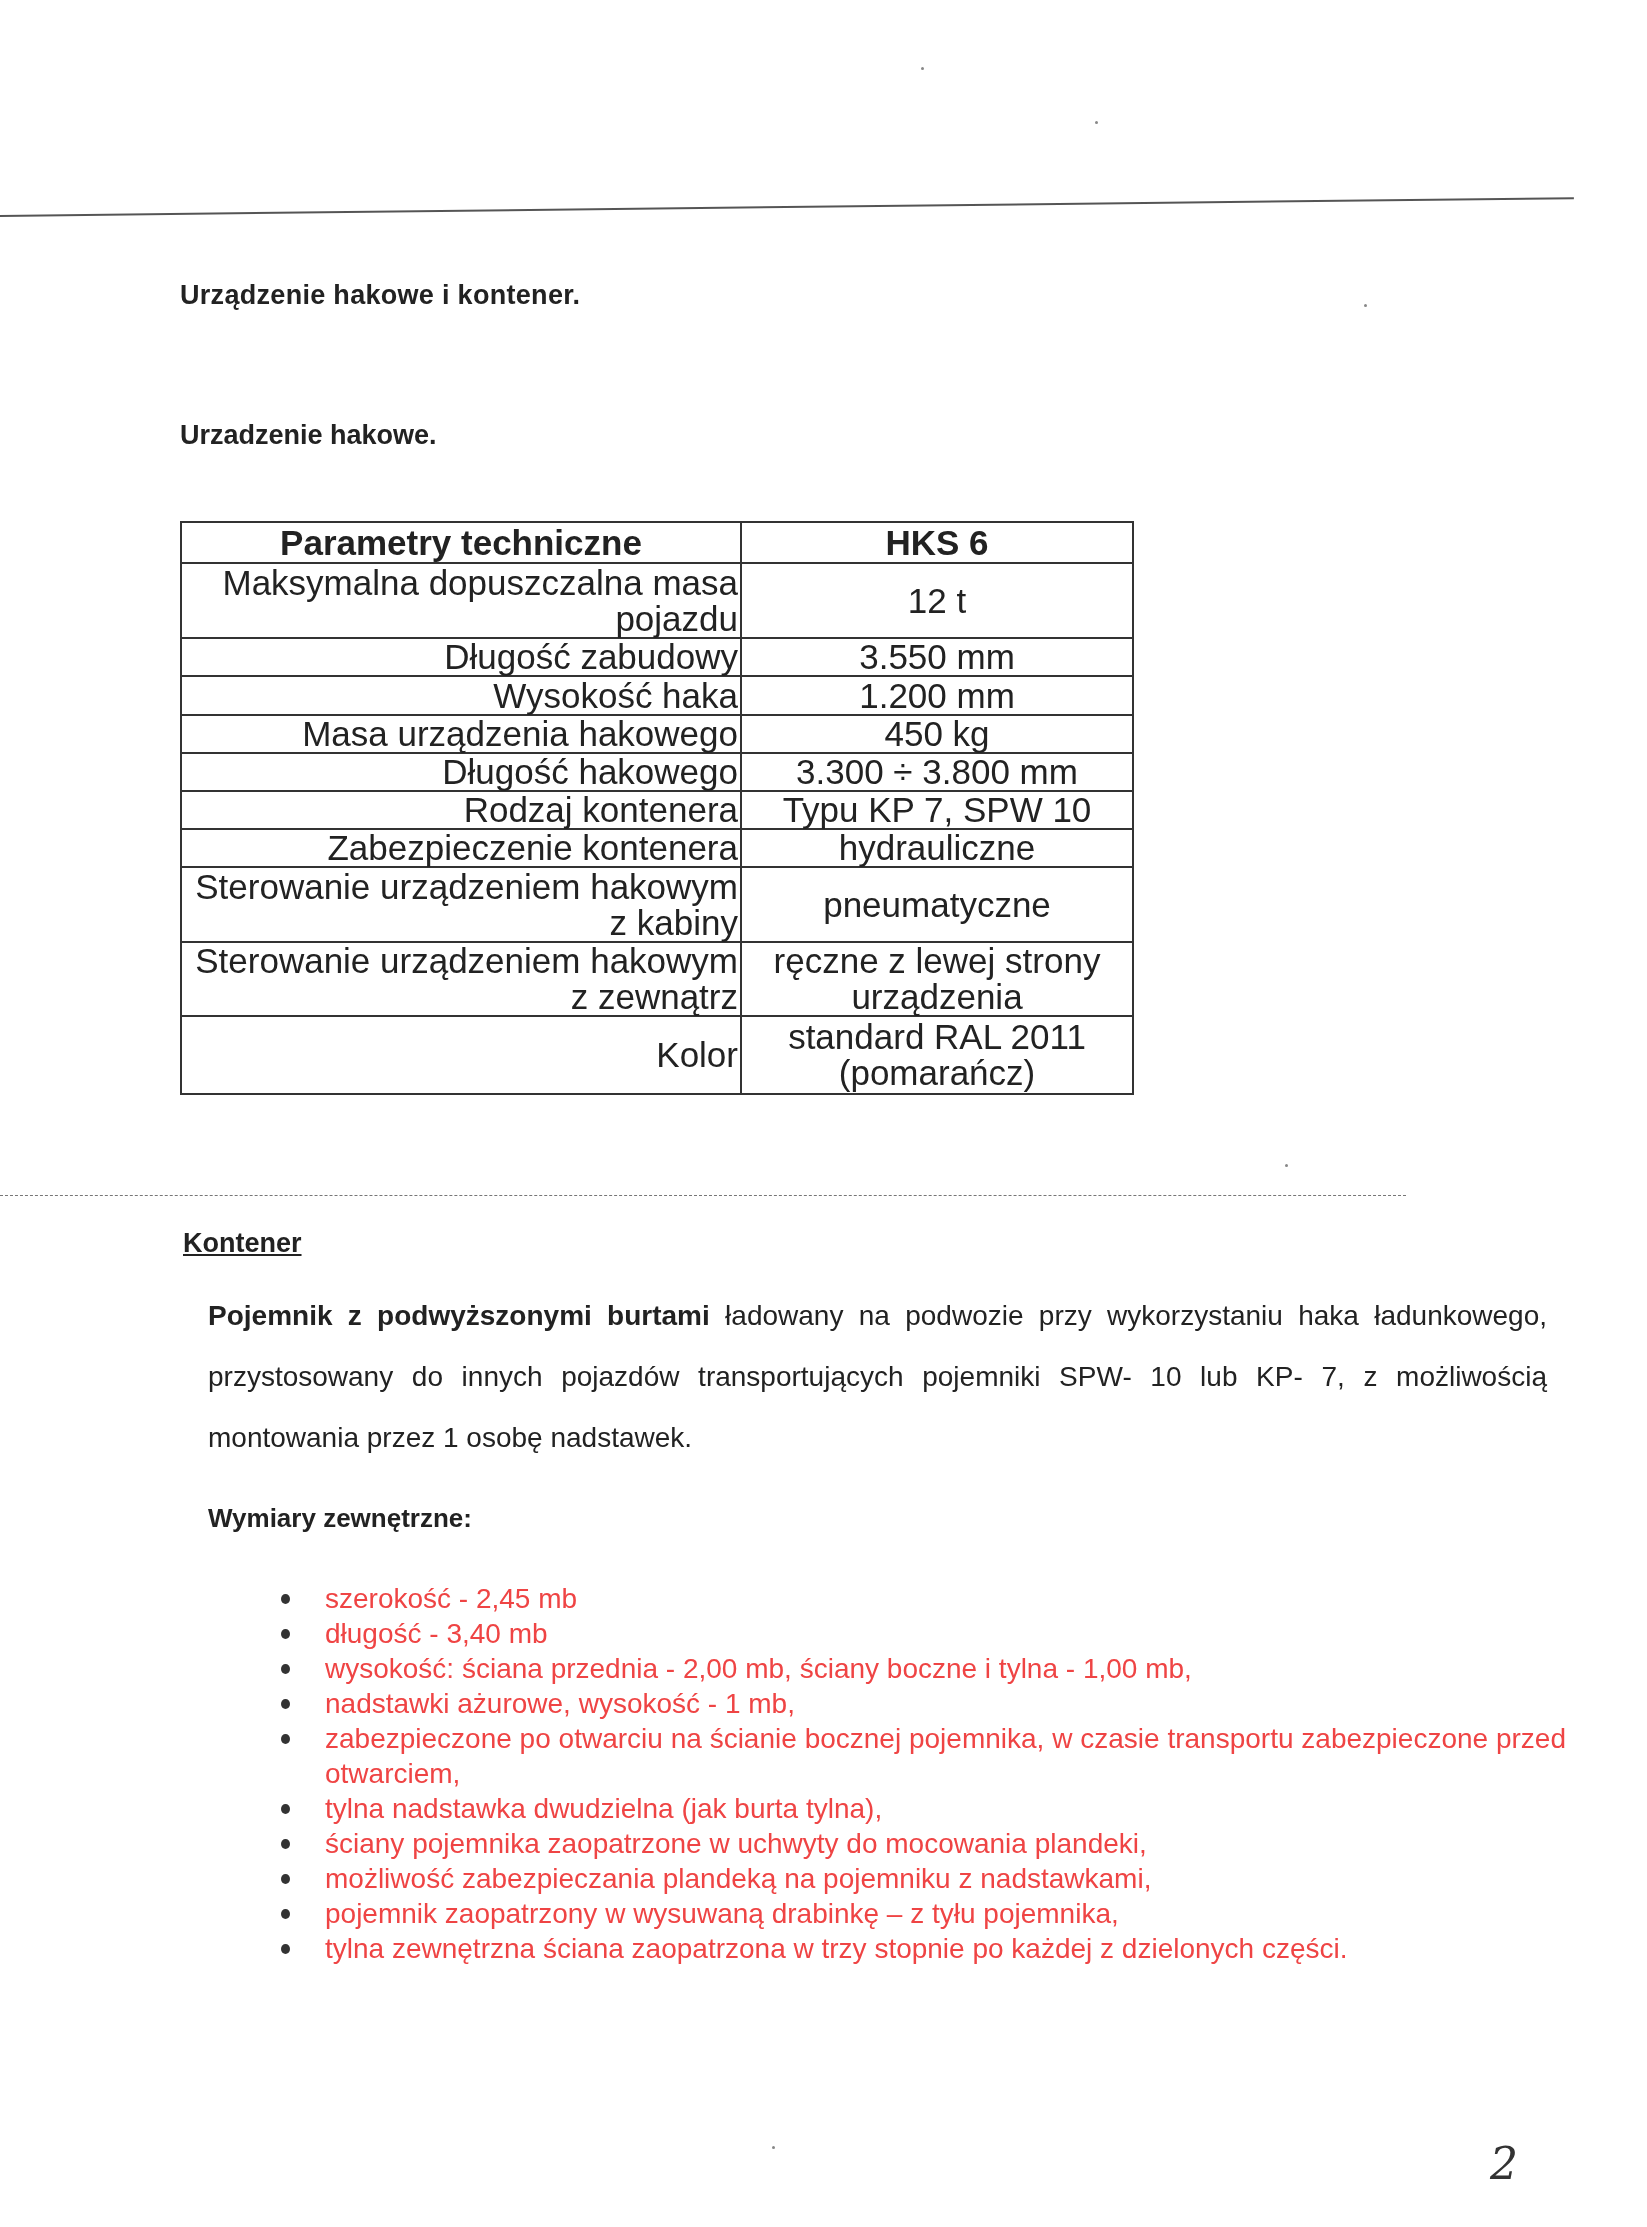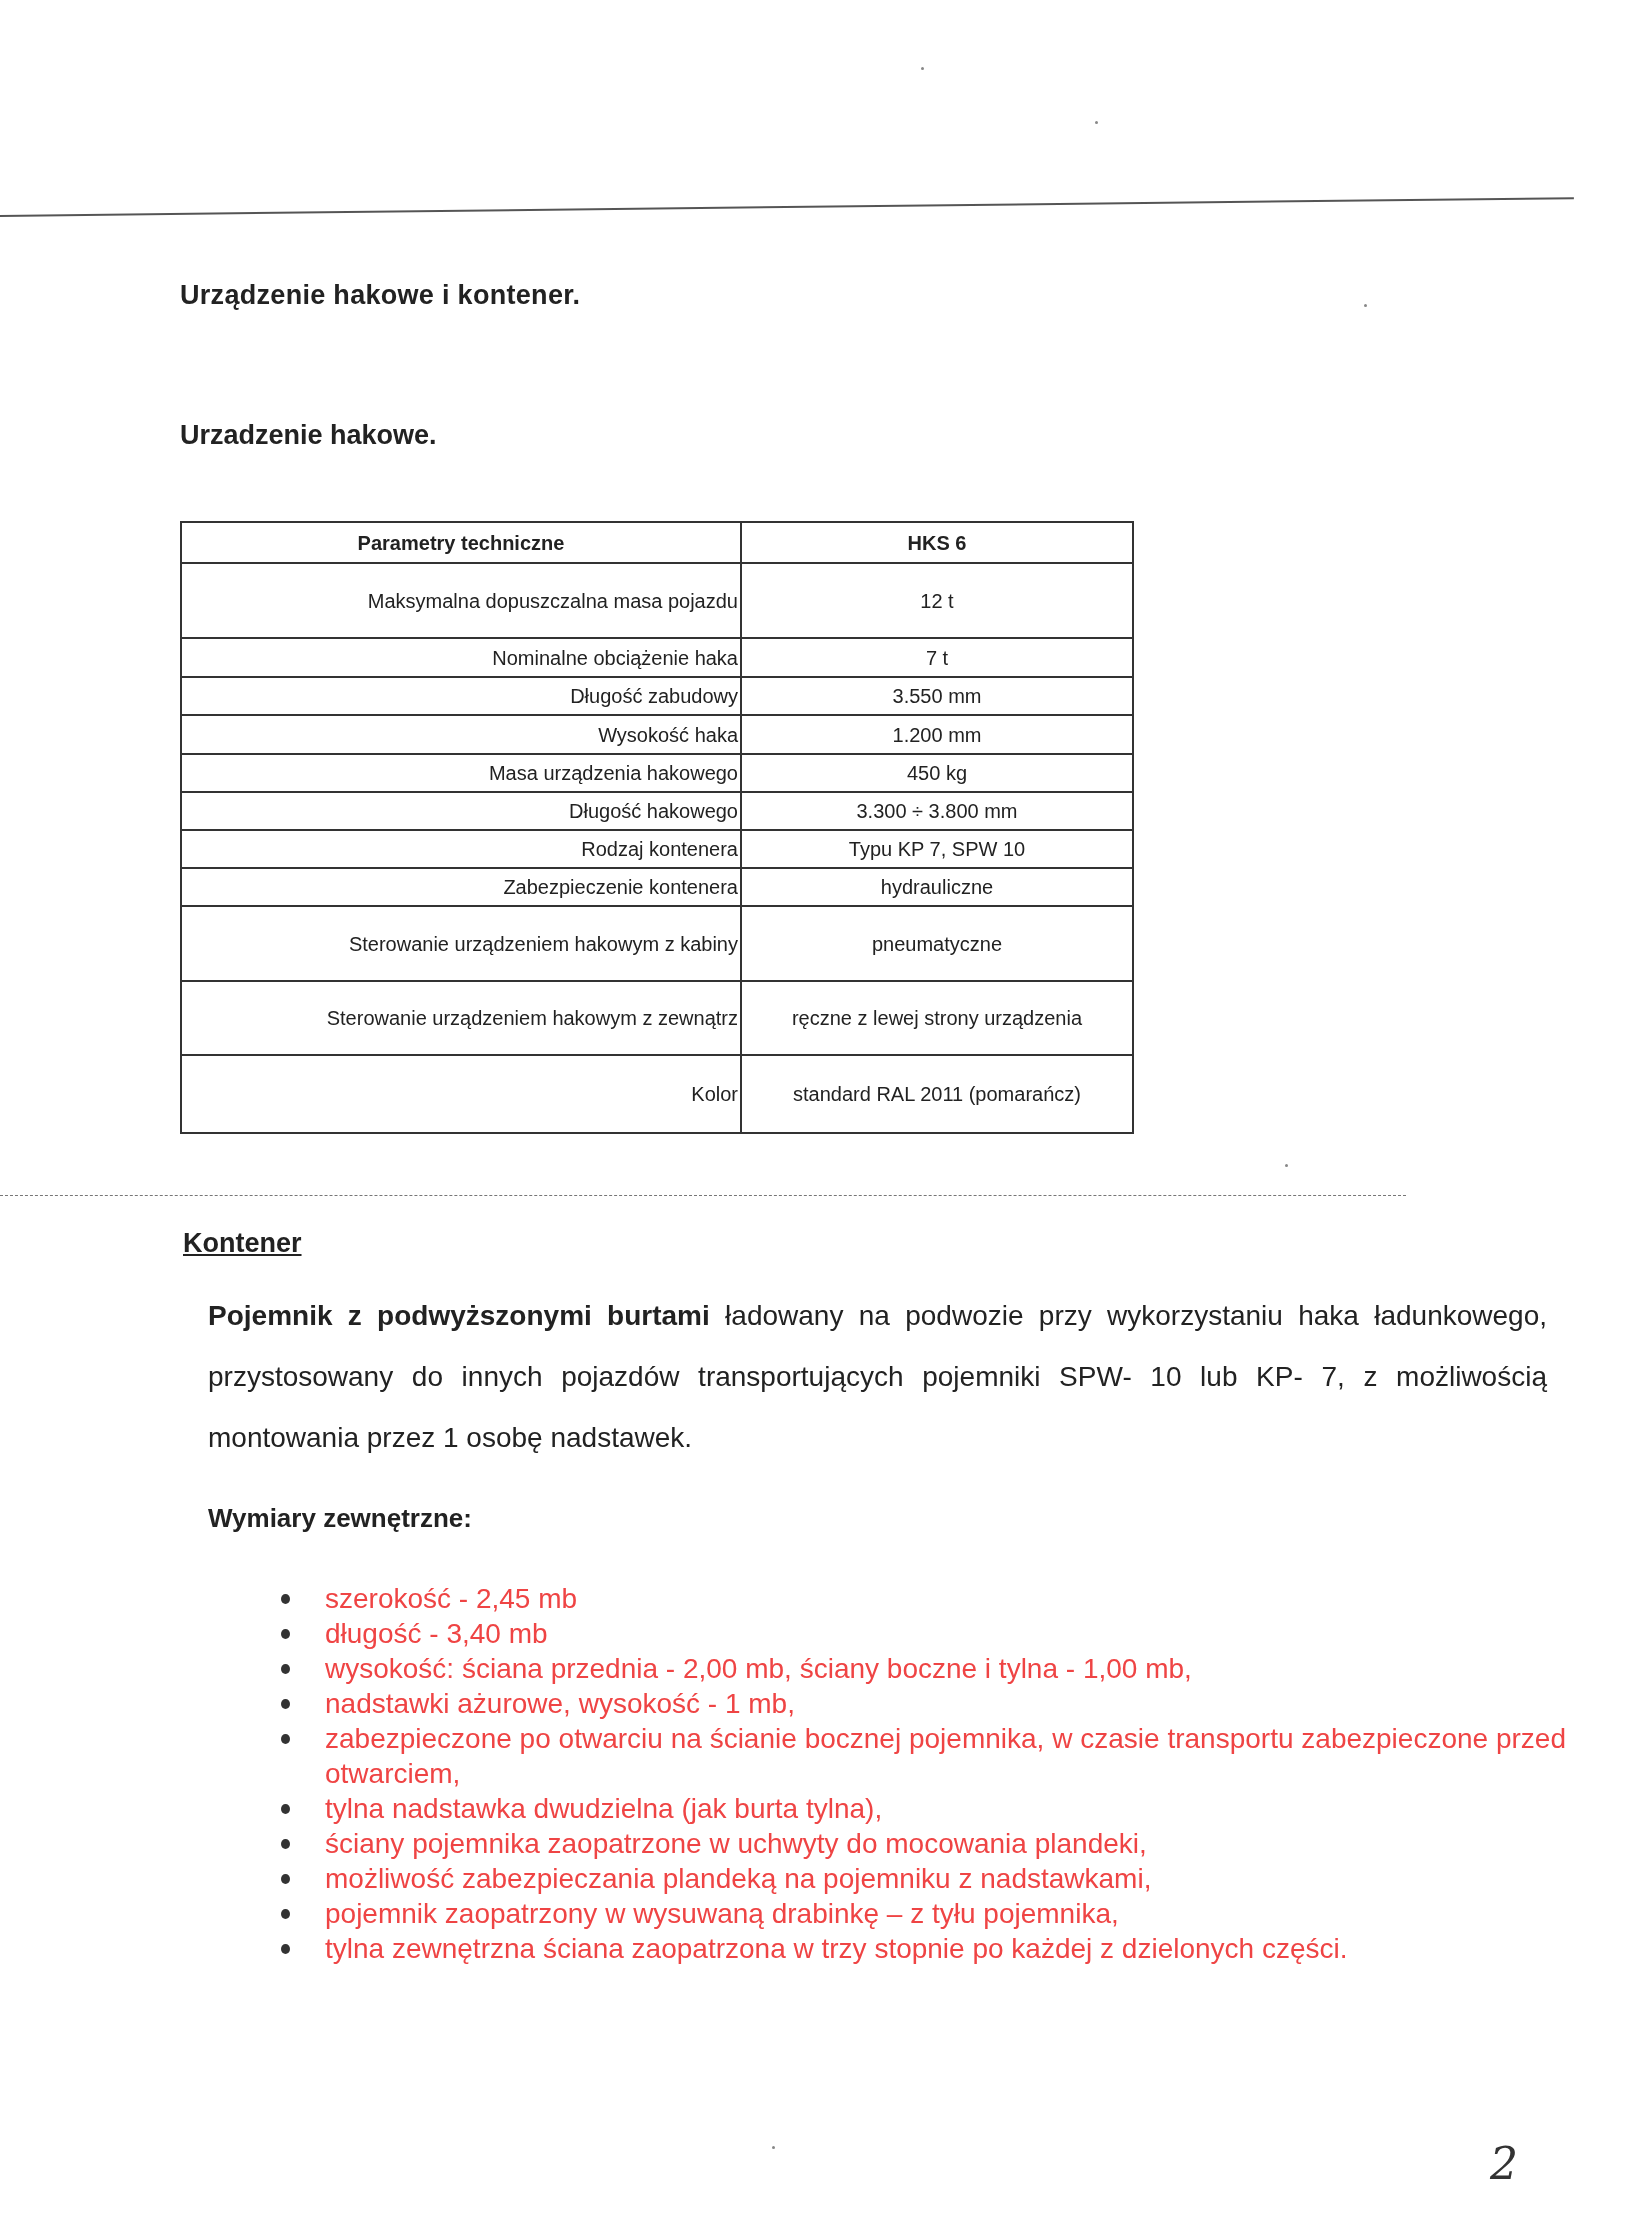--- a/index.html
+++ b/index.html
@@ -17,21 +17,21 @@
     border-top: 1px dashed #777;
   }
   .h-main {
     left: 180px; top: 280px; font-size: 27px; font-weight: bold; letter-spacing: 0.3px; color: #222;
   }
   .h-sub {
     left: 180px; top: 420px; font-size: 27px; font-weight: bold; color: #222;
   }
   table.spec {
     position: absolute; left: 180px; top: 521px; width: 954px;
-    border-collapse: collapse; font-size: 20px; color: #222;
+    border-collapse: collapse; font-size: 35px; color: #222;
   }
   table.spec th, table.spec td {
     border: 2px solid #333; padding: 0 2px; line-height: 36px; vertical-align: middle;
   }
   table.spec th { font-weight: bold; text-align: center; height: 39px; }
   table.spec td.param { width: 554px; text-align: right; }
   table.spec td.val { text-align: center; }
   .h-kont {
     left: 183px; top: 1228px; font-size: 27px; font-weight: bold; text-decoration: underline; color: #222;
   }
@@ -72,24 +72,20 @@
   <thead>
     <tr>
       <th>Parametry techniczne</th>
       <th>HKS 6</th>
     </tr>
   </thead>
   <tbody>
     <tr style="height:75px">
       <td class="param">Maksymalna dopuszczalna masa pojazdu</td>
       <td class="val">12 t</td>
-    </tr>
-    <tr style="height:39px">
-      <td class="param">Nominalne obciążenie haka</td>
-      <td class="val">7 t</td>
     </tr>
     <tr style="height:38px">
       <td class="param">Długość zabudowy</td>
       <td class="val">3.550 mm</td>
     </tr>
     <tr style="height:39px">
       <td class="param">Wysokość haka</td>
       <td class="val">1.200 mm</td>
     </tr>
     <tr style="height:38px">

